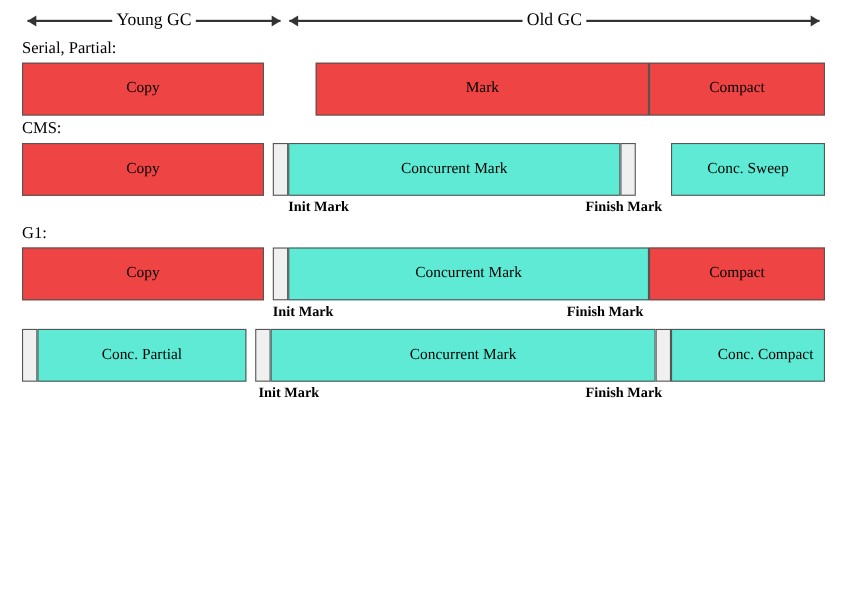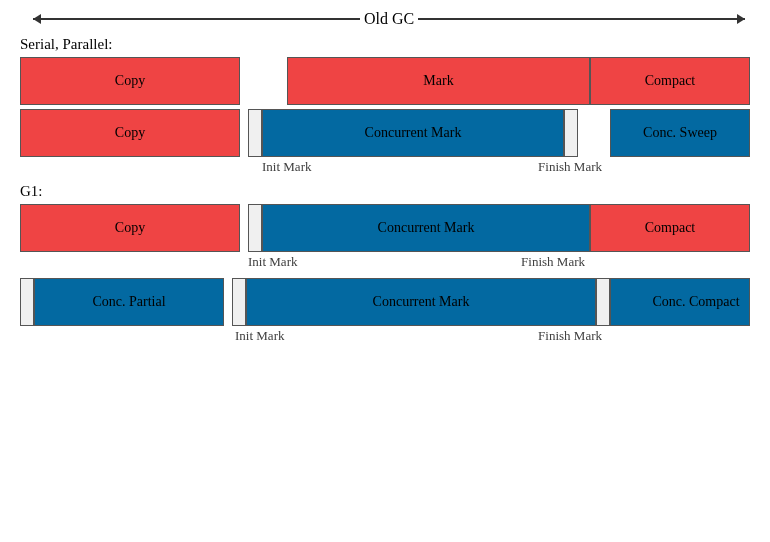--- a/index.html
+++ b/index.html
@@ -75,21 +75,21 @@
       border: 1.5px solid #555;
       font-size: 14px;
       text-align: center;
     }
 
     .block-light {
       background: #ef4444;
     }
 
     .block-medium {
-      background: #0369a1;
+      background: #5eead4;
     }
 
     .block-white {
       background: #f0f0f0;
     }
 
     .block-narrow {
       width: 14px;
       min-width: 14px;
       flex: none;
@@ -97,54 +97,61 @@
 
     .gap {
       width: 8px;
       min-width: 8px;
       flex: none;
     }
 
     .annotation-row {
       display: flex;
       font-size: 13px;
-      color: #404040;
+      color: #000000;
       margin-bottom: 6px;
       height: 18px;
+      font-weight: bold;
     }
 
     .section-block {
       margin-bottom: 4px;
     }
   </style>
 </head>
 <body>
 
 <div class="arrow-row">
 
+  <div class="arrow-section" style="width: 230px;">
+    <div class="arrow-line arrow-left" style="width: 30px;"></div>
+    <span class="arrow-label">Young GC</span>
+    <div class="arrow-line arrow-right" style="flex:1;"></div>
+  </div>
   <div style="width:8px;"></div>
 
   <div class="arrow-section" style="flex:1;justify-content:flex-end;">
     <div class="arrow-line arrow-left" style="width: 30px;"></div>
     <span class="arrow-label">Old GC</span>
     <div class="arrow-line arrow-right" style="flex:1;"></div>
   </div>
 </div>
 
 <div class="section-block">
-  <div class="section-label">Serial, Parallel:</div>
+  <div class="section-label">Serial, Partial:</div>
   <div class="gc-row">
     <div class="gc-block block-light" style="width:220px;">Copy</div>
     <div class="gap"></div>
     <div class="gc-block block-light" style="flex:1;margin-left:39px;">Mark</div>
     <div class="gc-block block-light" style="width:160px;">Compact</div>
   </div>
 </div>
 
 <div class="section-block">
+  <div class="section-label">CMS:</div>
   <div class="gc-row">
     <div class="gc-block block-light" style="width:220px;">Copy</div>
     <div class="gap"></div>
     <div class="gc-block block-white block-narrow"></div>
     <div class="gc-block block-medium" style="flex:1;">Concurrent Mark</div>
     <div class="gc-block block-white block-narrow"></div>
     <div class="gc-block block-medium" style="width:140px;margin-left:32px;">Conc. Sweep</div>
   </div>
   <div class="annotation-row">
     <div style="width:228px;"></div>

